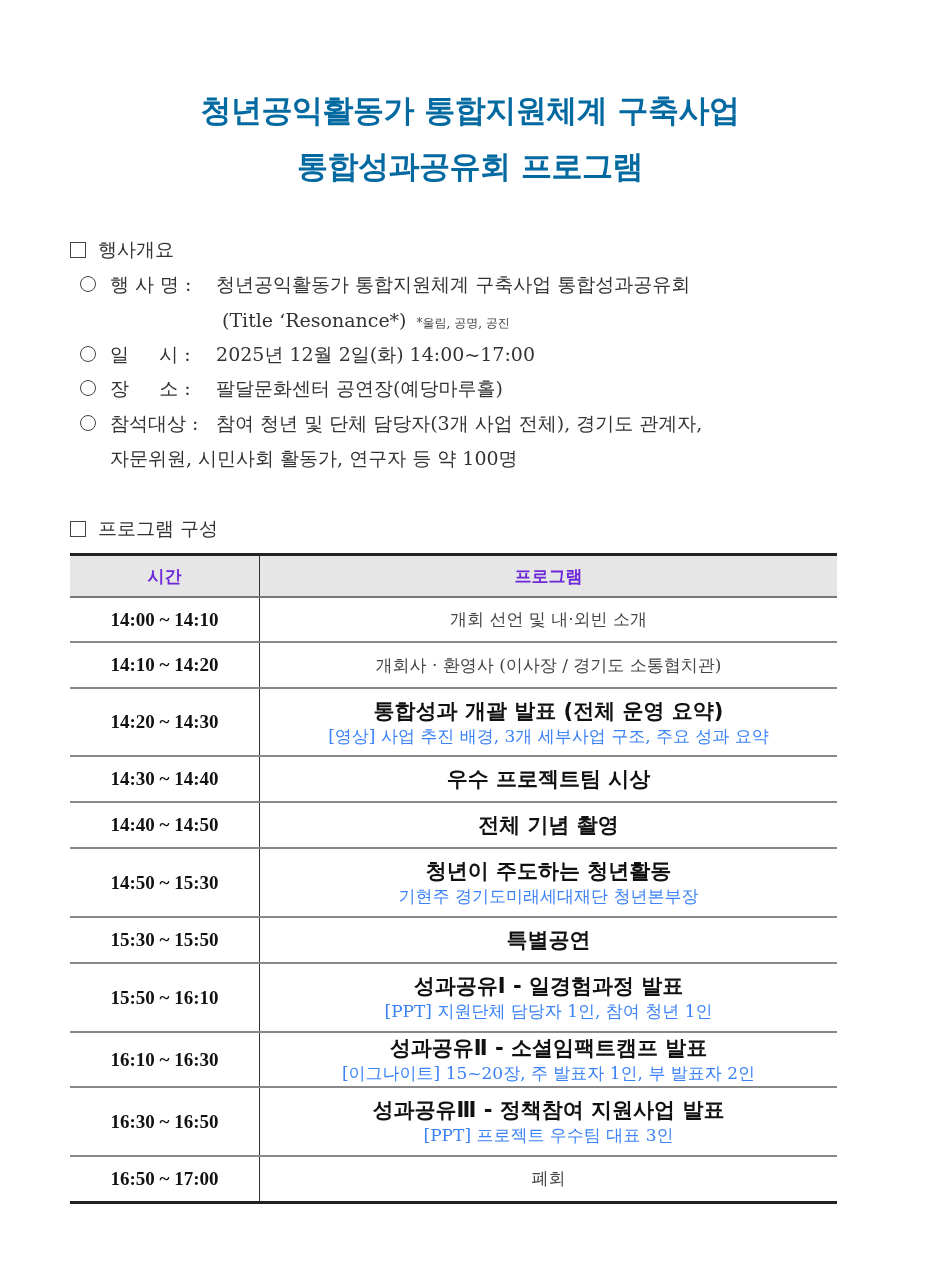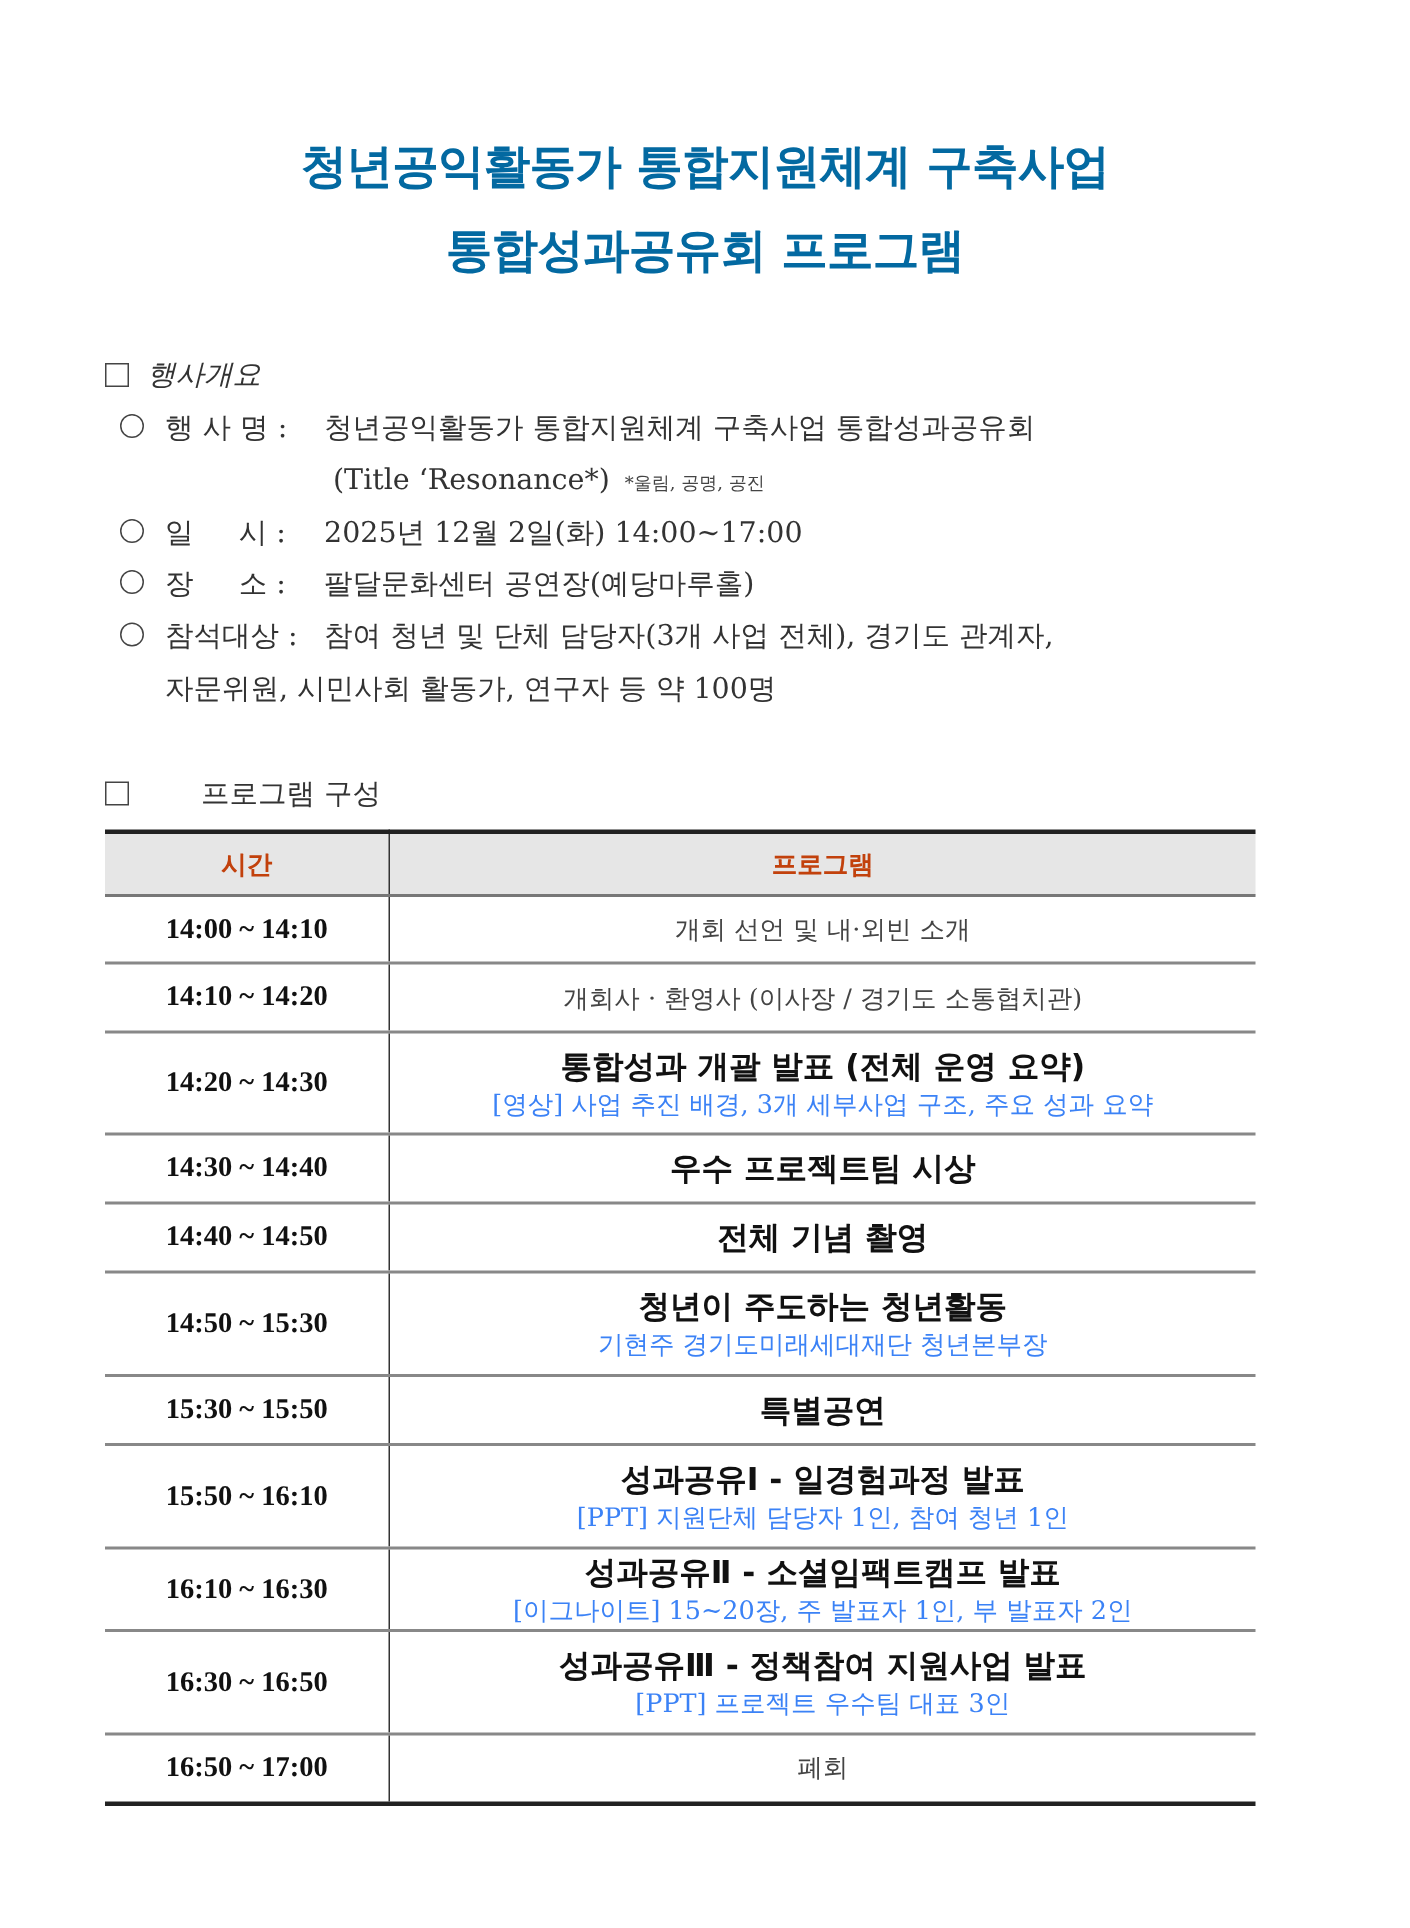--- a/index.html
+++ b/index.html
@@ -13,37 +13,37 @@
   .sec { position: absolute; left: 70px; font-size: 19px; color: #333; display: flex; align-items: center; }
   .box { display: inline-block; width: 14px; height: 14px; border: 1.5px solid #444; margin-right: 12px; }
   .line { position: absolute; font-size: 19px; color: #333; white-space: nowrap; }
   .circ { display: inline-block; width: 14px; height: 14px; border: 1.5px solid #444; border-radius: 50%;
           margin-right: 14px; vertical-align: -1px; }
   .lbl { display: inline-block; width: 100px; letter-spacing: 0; }
   .note { font-size: 12px; color: #444; margin-left: 10px; }
   table { position: absolute; left: 70px; top: 553px; width: 767px; border-collapse: collapse;
           font-size: 18px; }
   th { background: #e6e6e6; font-family: "DejaVu Sans", "Liberation Sans", sans-serif; font-weight: bold;
-       height: 38px; font-size: 17px; color: #c2410c; border-bottom: 2px solid #777; }
+       height: 38px; font-size: 17px; color: #6d28d9; border-bottom: 2px solid #777; }
   thead tr { border-top: 3px solid #222; }
   td { border-bottom: 2px solid #888; text-align: center; color: #333; }
   td.time { width: 187px; font-family: "Liberation Serif", serif; font-weight: bold; font-size: 19px; color: #111; }
   th.timeh, td.time { border-right: 1.5px solid #333; }
   .main { font-family: "DejaVu Sans", "Liberation Sans", sans-serif; font-weight: bold; font-size: 21px; color: #111; }
   .sub { font-size: 17px; color: #3b82f6; }
   .plain { font-size: 17px; color: #444; }
   tbody tr:last-child td { border-bottom: 3px solid #222; }
 </style>
 </head>
 <body>
 
 <div class="title t1">청년공익활동가  통합지원체계  구축사업</div>
 <div class="title t2">통합성과공유회  프로그램</div>
 
-<div class="sec" style="top:237px;font-style:italic;">
+<div class="sec" style="top:237px;">
   <span class="box"></span>
   <span>행사개요</span>
 </div>
 
 <div class="line" style="left:80px; top:272px;">
   <span class="circ"></span><span class="lbl">행 사 명 :</span> <span>청년공익활동가 통합지원체계 구축사업 통합성과공유회</span>
 </div>
 <div class="line" style="left:222px; top:309px;">
   <span>(Title ‘Resonance*)</span><span class="note">*울림, 공명, 공진</span>
 </div>
@@ -53,21 +53,21 @@
 <div class="line" style="left:80px; top:376px;">
   <span class="circ"></span><span class="lbl" style="white-space:pre">장     소 :</span> <span>팔달문화센터 공연장(예당마루홀)</span>
 </div>
 <div class="line" style="left:80px; top:411px;">
   <span class="circ"></span><span class="lbl">참석대상 :</span> <span>참여 청년 및 단체 담당자(3개 사업 전체), 경기도 관계자,</span>
 </div>
 <div class="line" style="left:110px; top:446px;">
   <span>자문위원, 시민사회 활동가, 연구자 등 약 100명</span>
 </div>
 
-<div class="sec" style="top:516px;gap:36px;">
+<div class="sec" style="top:516px;">
   <span class="box"></span>
   <span>프로그램 구성</span>
 </div>
 
 <table>
   <thead>
     <tr>
       <th class="timeh">시간</th>
       <th>프로그램</th>
     </tr>

